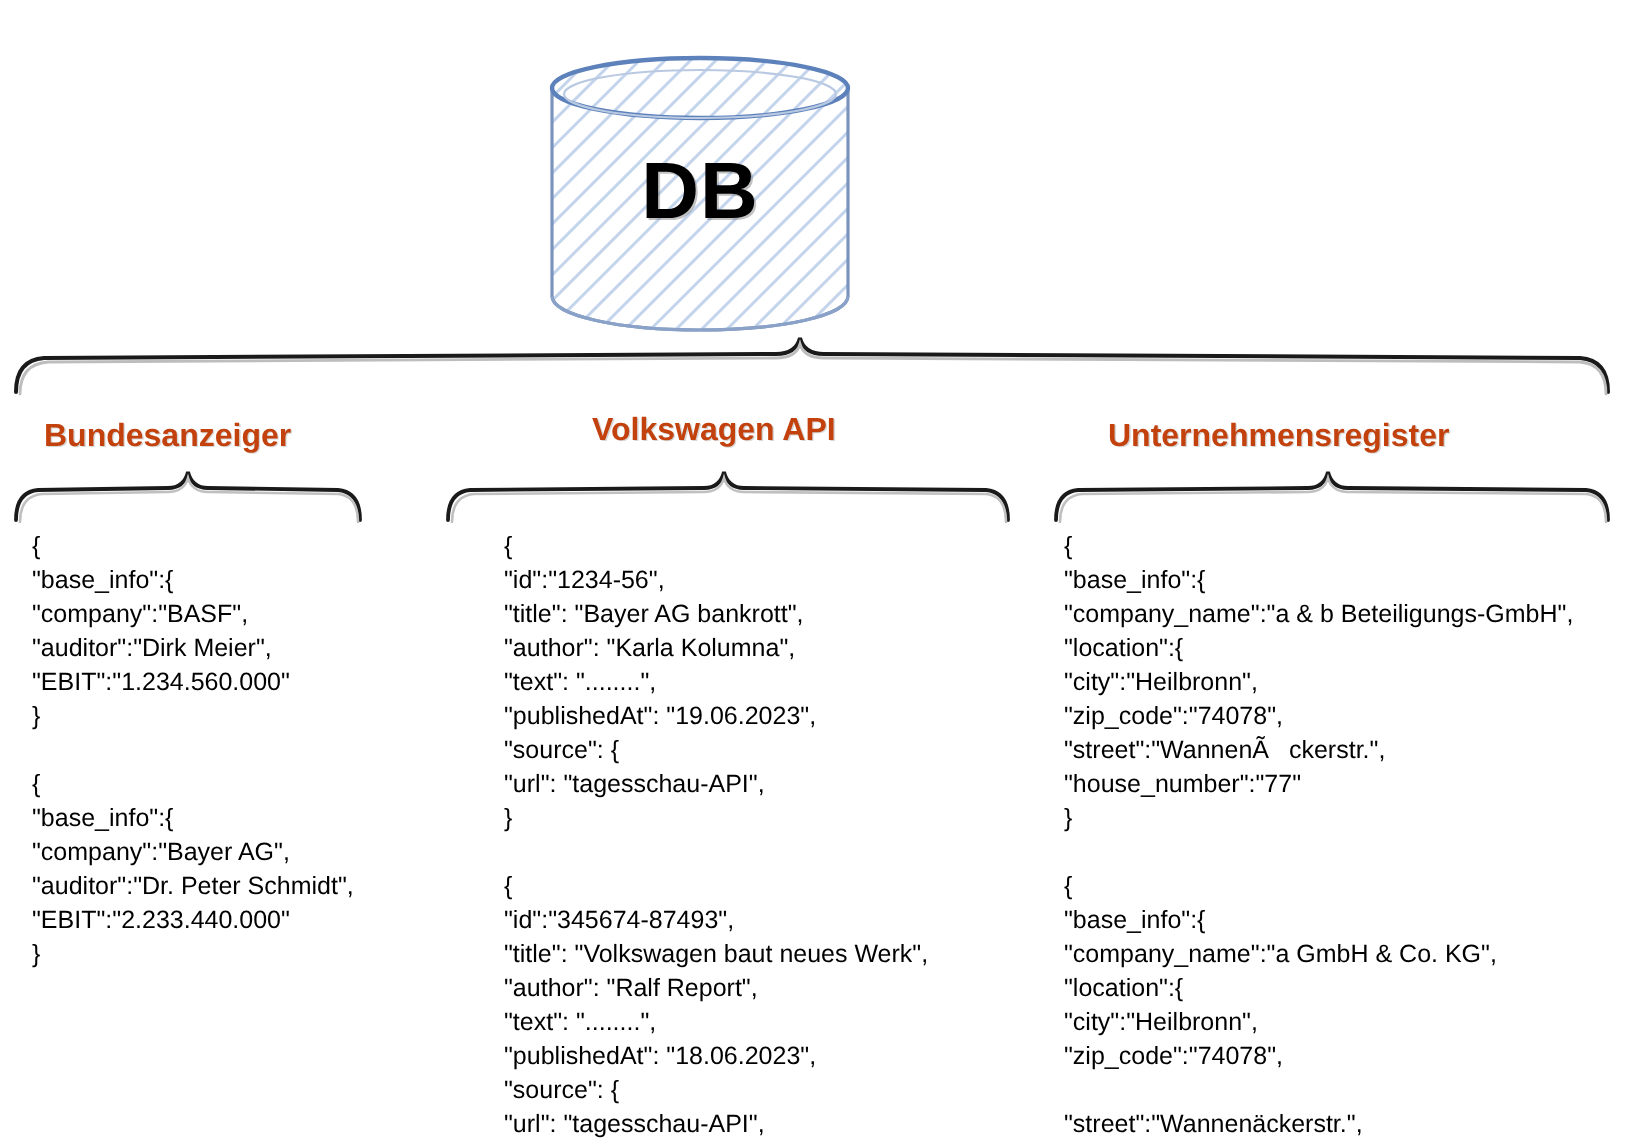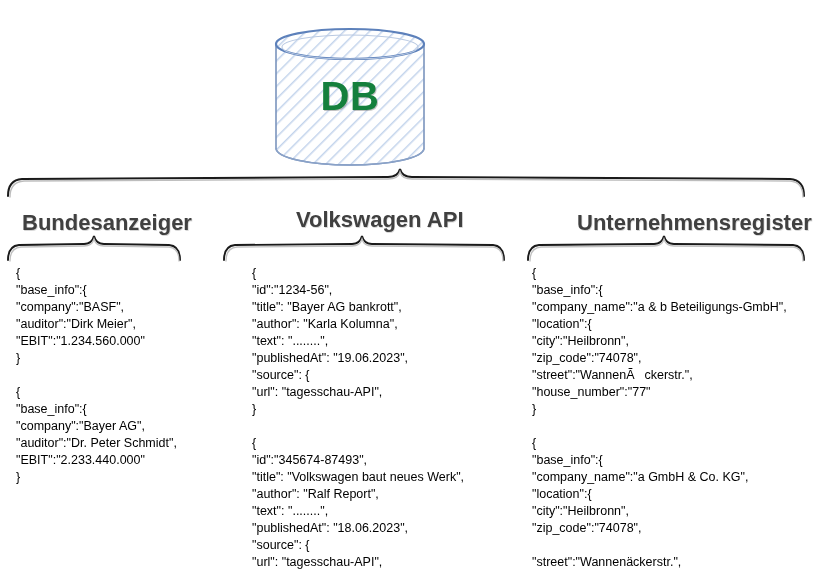--- a/index.html
+++ b/index.html
@@ -30,45 +30,45 @@
     left: 0;
     top: 0;
     width: 156px;
     height: 140px;
     display: flex;
     align-items: center;
     justify-content: center;
     font-size: 40px;
     font-weight: bold;
     letter-spacing: 0.5px;
-    color: #15803d;
+    color: #000000;
     text-shadow: 1px 1px 0 rgba(120,120,120,0.45);
   }
 
   
   .brace { position: absolute; }
   .brace svg { display: block; overflow: visible; }
 
   #brace-top    { left: 6px;   top: 168px; }
   #brace-left   { left: 6px;   top: 235px; }
   #brace-middle { left: 222px; top: 235px; }
   #brace-right  { left: 526px; top: 235px; }
 
   
   .source-title {
     position: absolute;
-    font-size: 22px;
+    font-size: 16px;
     font-weight: bold;
-    color: #404040;
+    color: #c2410c;
     white-space: nowrap;
     text-shadow: 0.7px 0.7px 0 rgba(140,140,140,0.35);
   }
   #title-bundesanzeiger   { left: 22px;  top: 210px; }
   #title-tagesschau       { left: 296px; top: 207px; }
-  #title-unternehmens     { left: 554px; top: 210px; margin-left: 23px; }
+  #title-unternehmens     { left: 554px; top: 210px; }
 
   
   .json-col {
     position: absolute;
     font-size: 12.5px;
     line-height: 17px;
     color: #000000;
     white-space: pre;
   }
   #col-bundesanzeiger { left: 16px;  top: 265px; }

